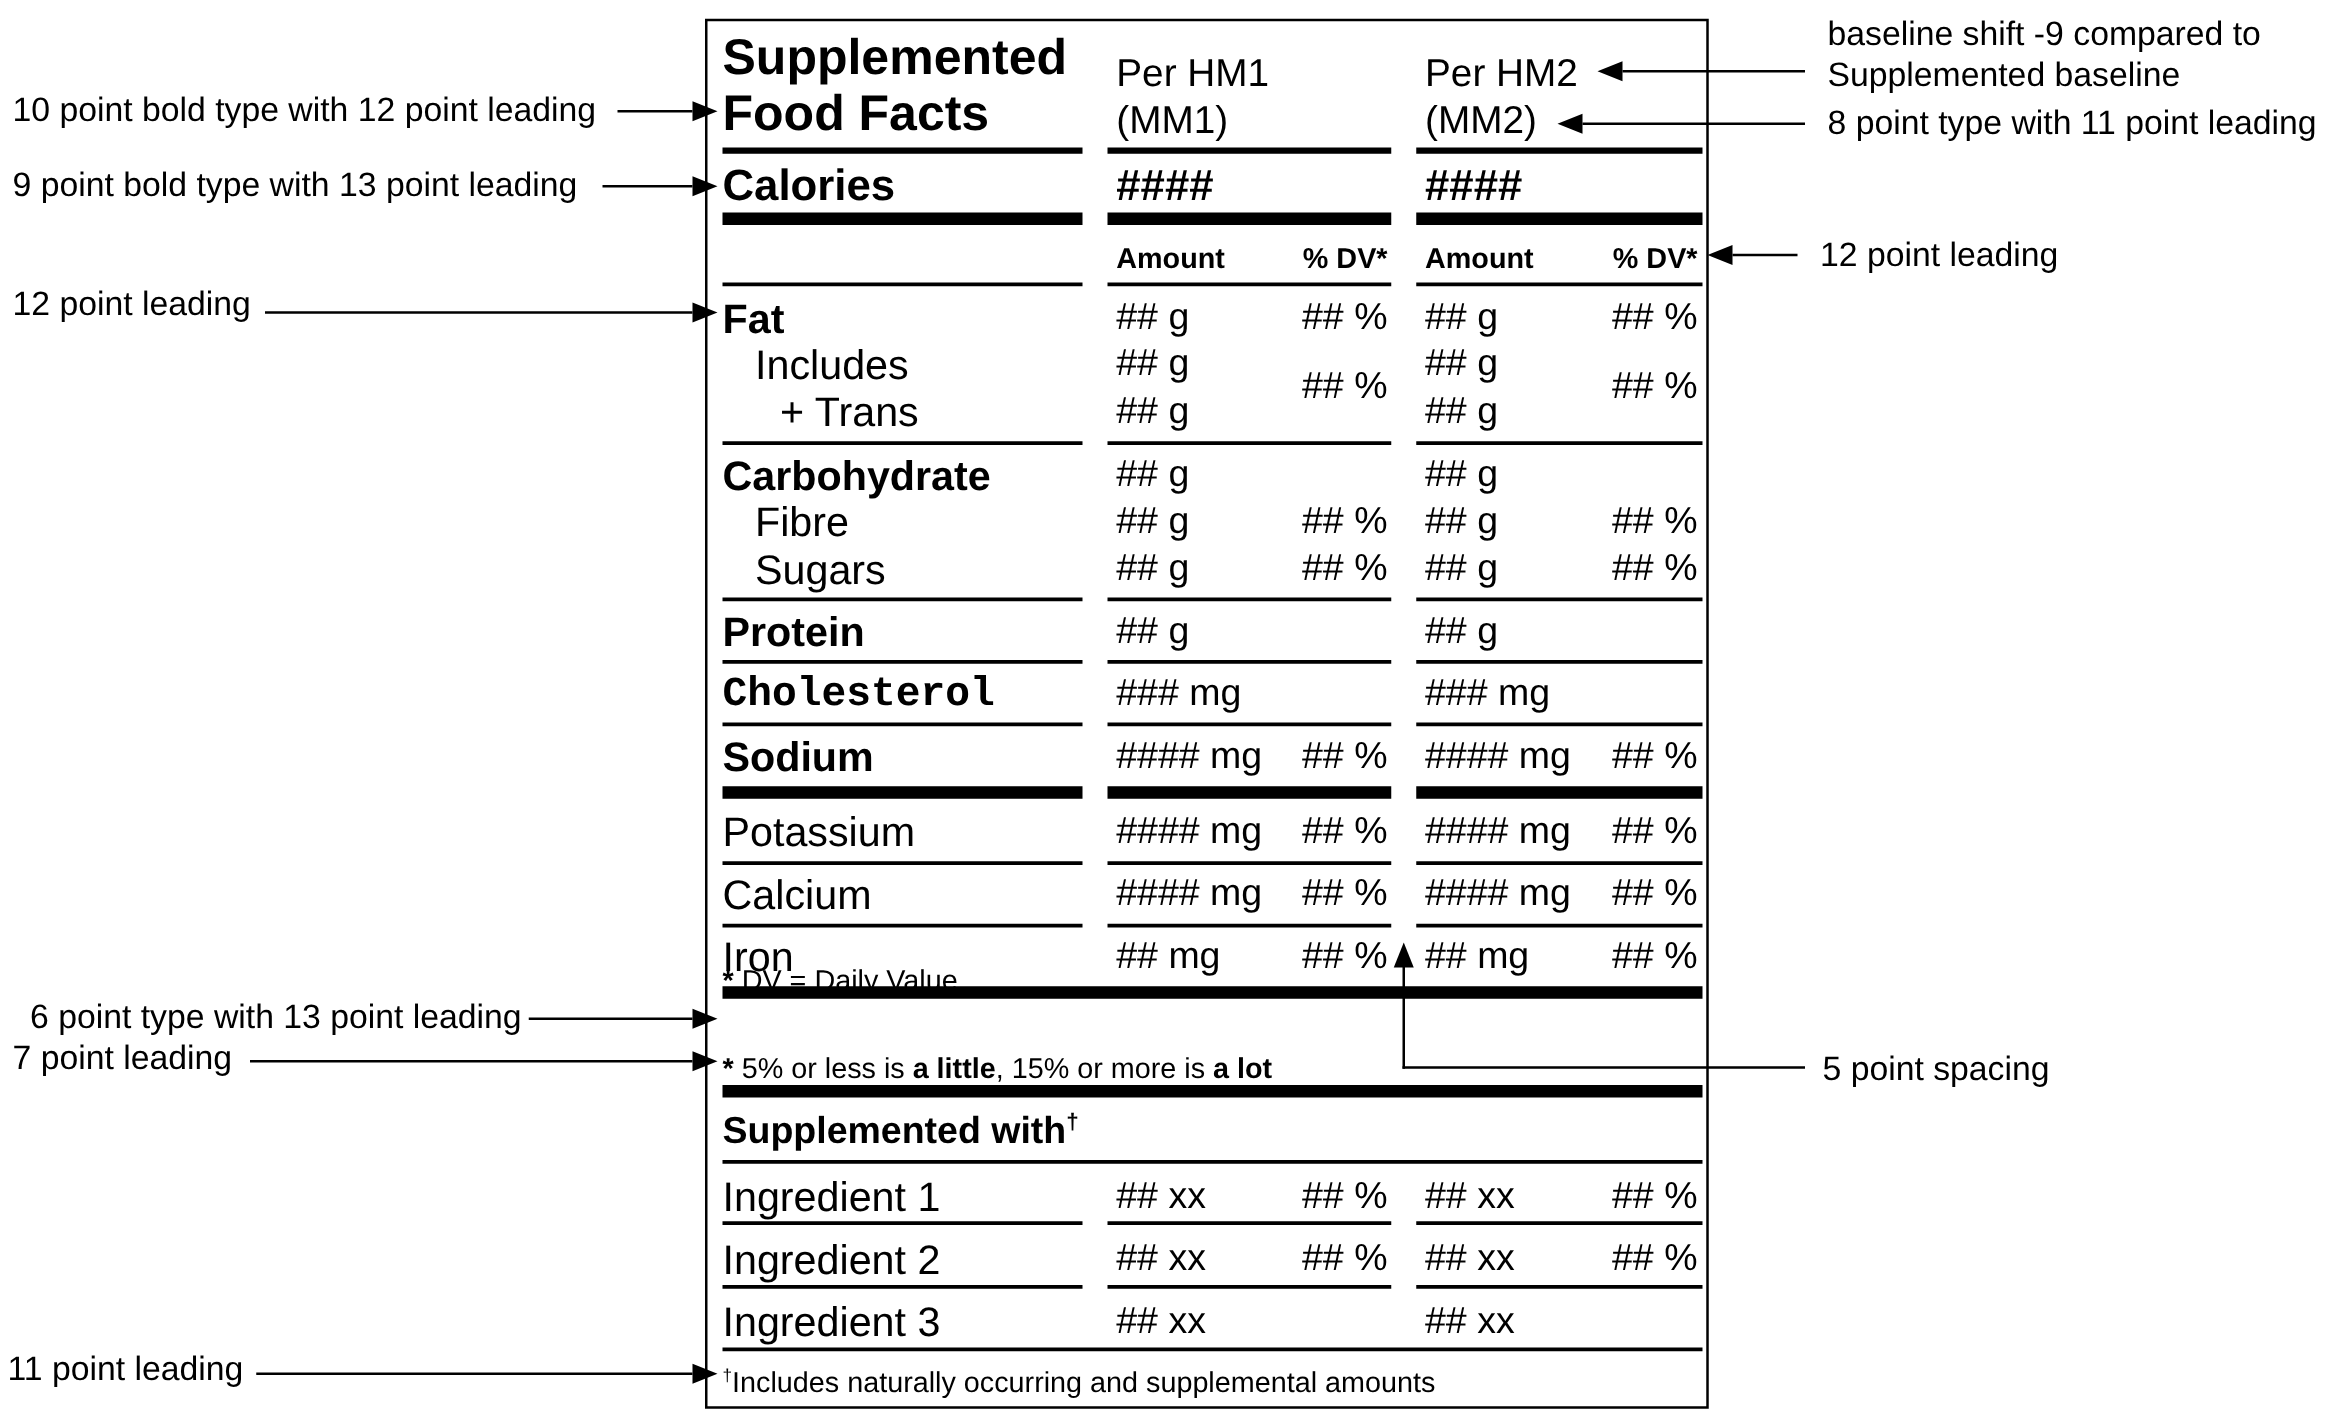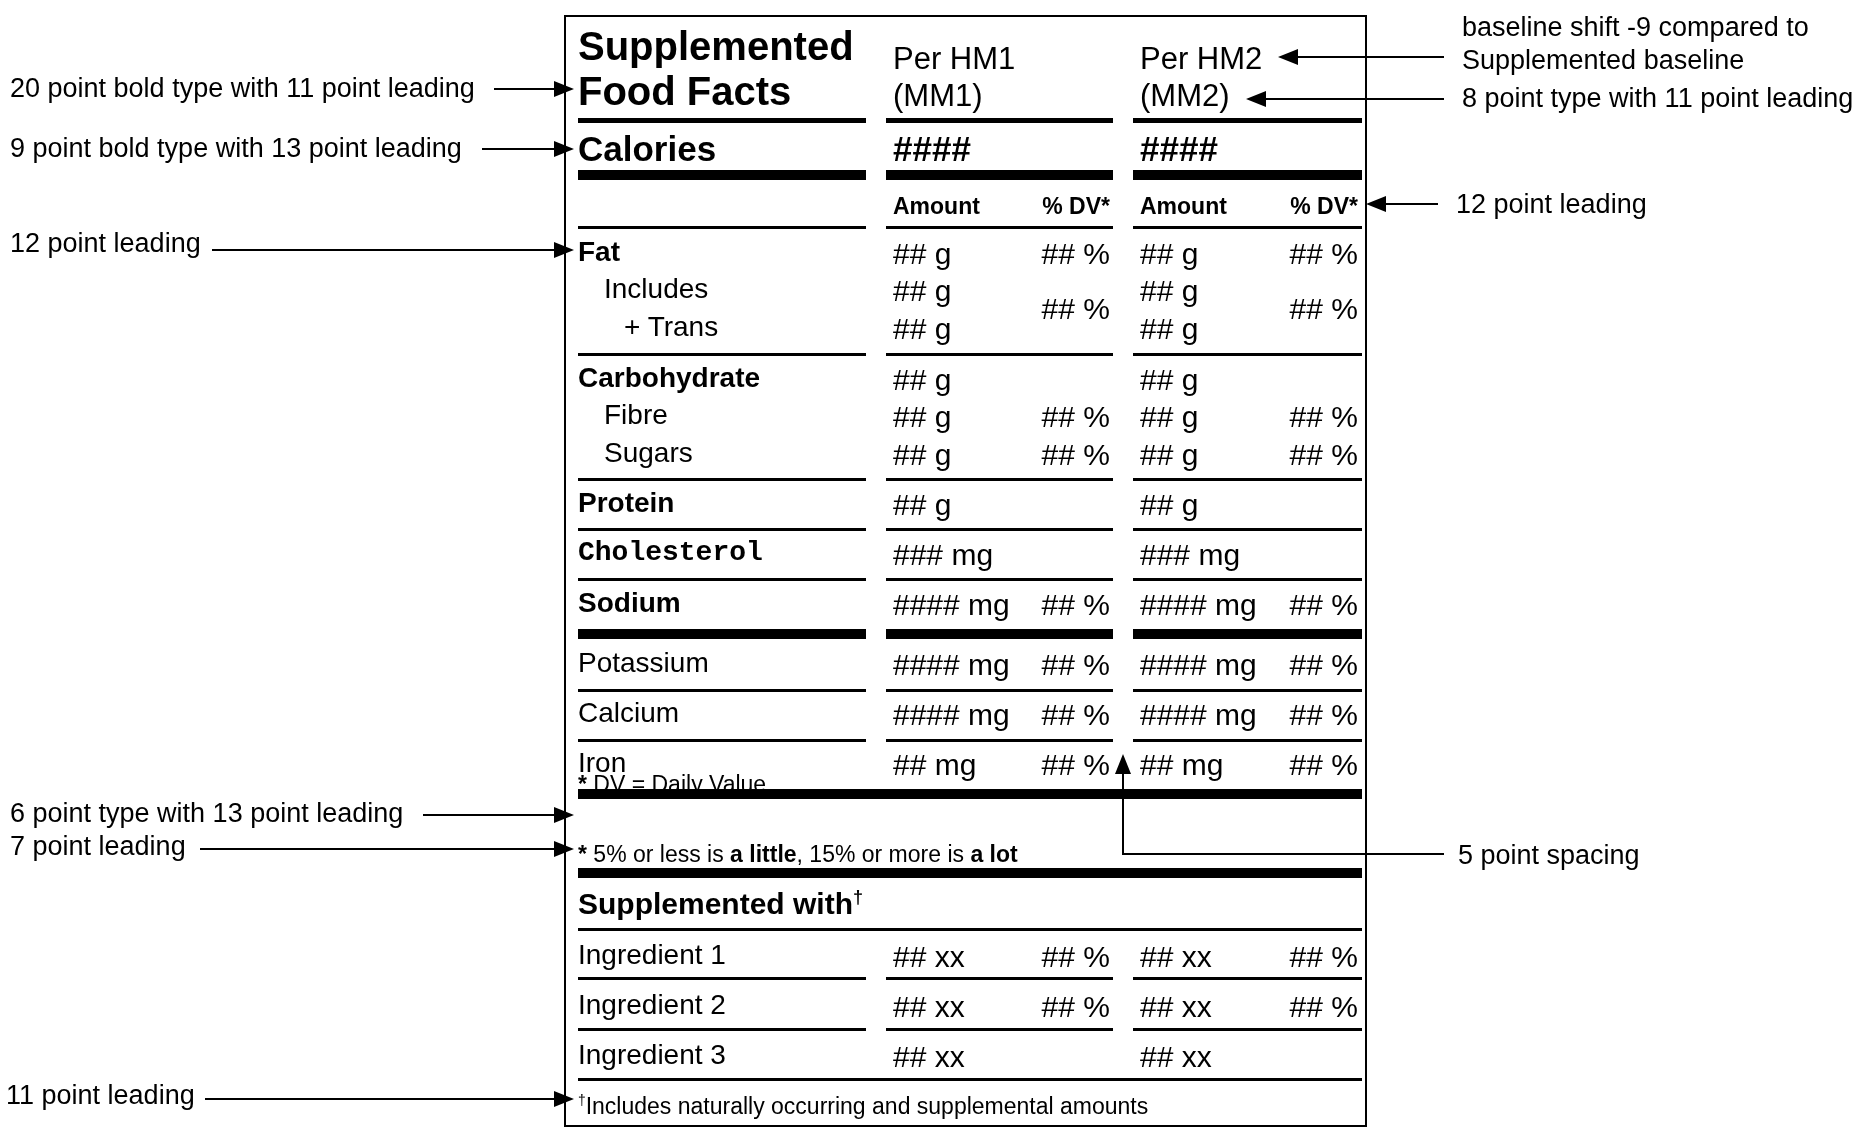--- a/index.html
+++ b/index.html
@@ -6,21 +6,21 @@
   body { width:1865px; height:1133px; position:relative; overflow:hidden;
          font-family:"Liberation Sans", sans-serif; color:#000; }
   .box { position:absolute; left:564px; top:15px; width:803px; height:1112px;
          border:2px solid #000; box-sizing:border-box; }
   .rule { position:absolute; background:#000; }
   .t { position:absolute; white-space:nowrap; line-height:1; }
   .title { font-weight:bold; font-size:40px; }
   .hdr { font-size:31px; }
   .cal { font-weight:bold; font-size:35px; }
   .colhdr { font-weight:bold; font-size:23px; }
-  .lbl { font-size:28px; }
+  .lbl { font-size:33px; }
   .lbl.b { font-weight:bold; }
   .val { font-size:30px; }
   .right { text-align:right; }
   .foot { font-size:23px; }
   .foot b { font-weight:bold; }
   .ann { font-size:27px; }
   .sup { font-size:0.6em; vertical-align:super; }
   .arrow-line { position:absolute; background:#000; height:2px; }
   .arrow-v { position:absolute; background:#000; width:2px; }
   .head-r { position:absolute; width:0; height:0; border-top:8px solid transparent;
@@ -188,33 +188,33 @@
 <div class="rule" style="left:1133px;top:1028px;width:229px;height:3px;"></div>
 
 <div class="t lbl" style="left:578px;top:1041px;">Ingredient 3</div>
 <div class="t val" style="left:893px;top:1042px;">## xx</div>
 <div class="t val" style="left:1140px;top:1042px;">## xx</div>
 
 <div class="rule" style="left:578px;top:1078px;width:784px;height:3px;"></div>
 
 <div class="t foot" style="left:578px;top:1094px;"><span class="sup">†</span><span>Includes naturally occurring and supplemental amounts</span></div>
 
-<div class="t ann" style="left:10px;top:75px;">20 point bold type with 11 point leading</div>
+<div class="t ann" style="left:10px;top:75px;">10 point bold type with 12 point leading</div>
 <div class="arrow-line" style="left:494px;top:88px;width:60px;"></div>
 <div class="head-r" style="left:554px;top:81px;"></div>
 
 <div class="t ann" style="left:10px;top:135px;">9 point bold type with 13 point leading</div>
 <div class="arrow-line" style="left:482px;top:148px;width:72px;"></div>
 <div class="head-r" style="left:554px;top:141px;"></div>
 
 <div class="t ann" style="left:10px;top:230px;">12 point leading</div>
 <div class="arrow-line" style="left:212px;top:249px;width:342px;"></div>
 <div class="head-r" style="left:554px;top:242px;"></div>
 
-<div class="t ann" style="left:10px;top:800px;">6 point type with 13 point leading</div>
+<div class="t ann" style="left:24px;top:800px;">6 point type with 13 point leading</div>
 <div class="arrow-line" style="left:423px;top:814px;width:131px;"></div>
 <div class="head-r" style="left:554px;top:807px;"></div>
 
 <div class="t ann" style="left:10px;top:833px;">7 point leading</div>
 <div class="arrow-line" style="left:200px;top:848px;width:354px;"></div>
 <div class="head-r" style="left:554px;top:841px;"></div>
 
 <div class="t ann" style="left:6px;top:1082px;">11 point leading</div>
 <div class="arrow-line" style="left:205px;top:1098px;width:349px;"></div>
 <div class="head-r" style="left:554px;top:1091px;"></div>

